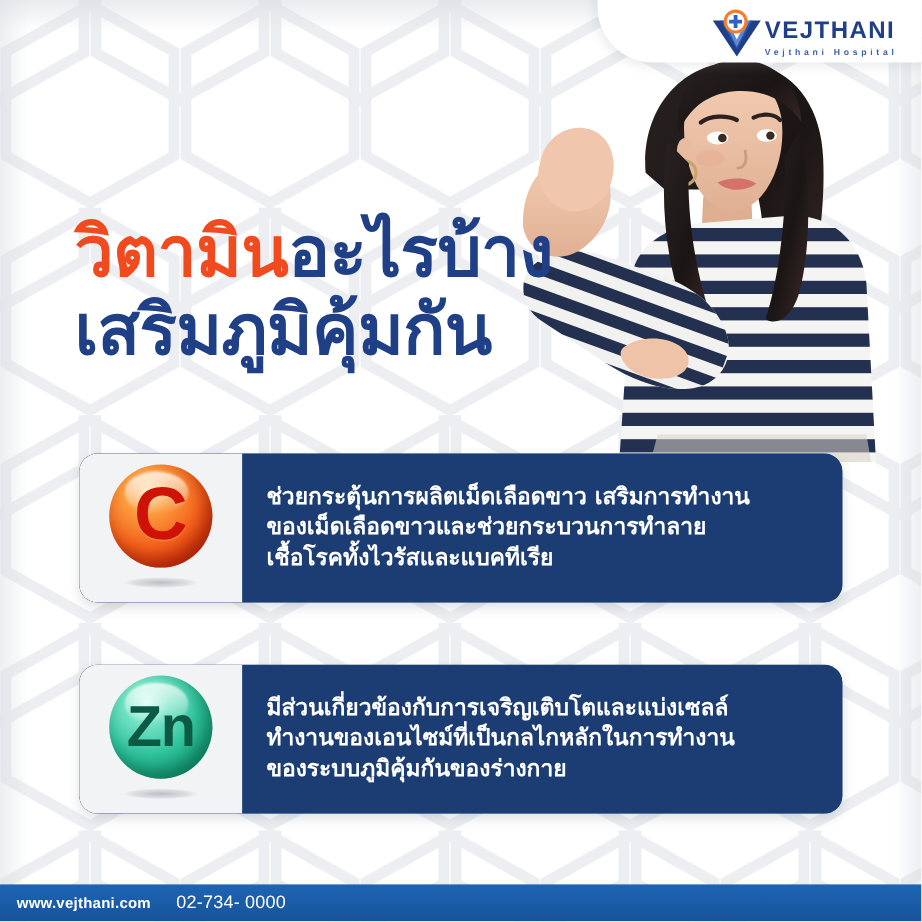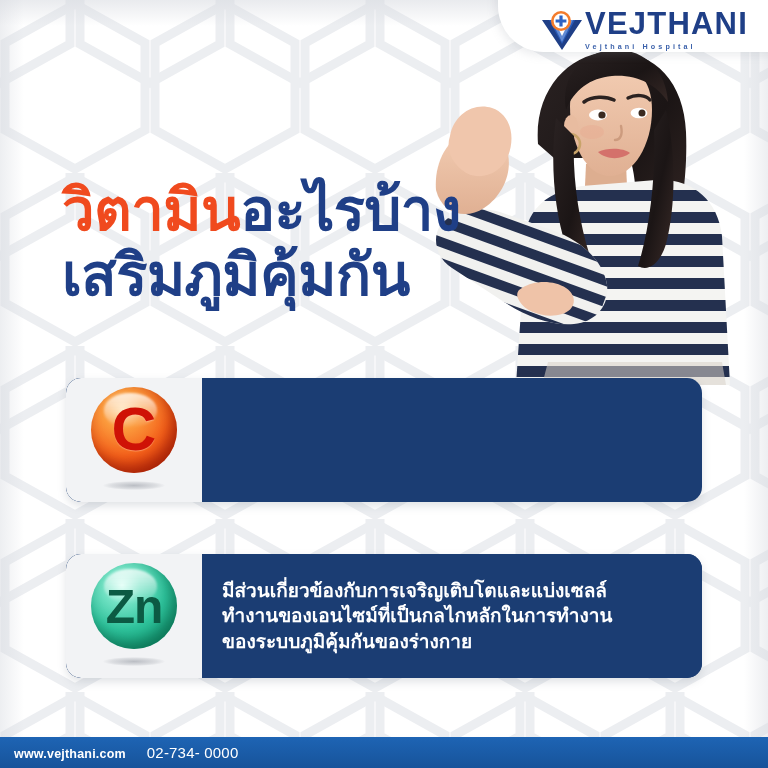--- a/index.html
+++ b/index.html
@@ -79,21 +79,21 @@
   }
   .logo-text {
     display: flex;
     flex-direction: column;
     align-items: flex-start;
     margin-left: -2px;
     padding-bottom: 1px;
   }
   .logo-name {
     font-family: "Liberation Sans", sans-serif;
-    font-size: 31px;
+    font-size: 20px;
     font-weight: 700;
     letter-spacing: 1.2px;
     color: #1f3f87;
     line-height: 1;
   }
   .logo-sub {
     font-family: "Liberation Sans", sans-serif;
     font-size: 7.2px;
     font-weight: 700;
     letter-spacing: 3.1px;
@@ -430,20 +430,25 @@
 
     <div class="card">
       <div class="card-icon-pane">
         <div class="sphere-stack">
           <div class="sphere sphere-c">
             <span class="glyph">C</span>
           </div>
           <div class="sphere-shadow"></div>
         </div>
       </div>
+      <div class="card-body">
+        <div class="card-line">ช่วยกระตุ้นการผลิตเม็ดเลือดขาว เสริมการทำงาน</div>
+        <div class="card-line">ของเม็ดเลือดขาวและช่วยกระบวนการทำลาย</div>
+        <div class="card-line">เชื้อโรคทั้งไวรัสและแบคทีเรีย</div>
+      </div>
     </div>
 
     <div class="card">
       <div class="card-icon-pane">
         <div class="sphere-stack">
           <div class="sphere sphere-zn">
             <span class="glyph">Zn</span>
           </div>
           <div class="sphere-shadow"></div>
         </div>

